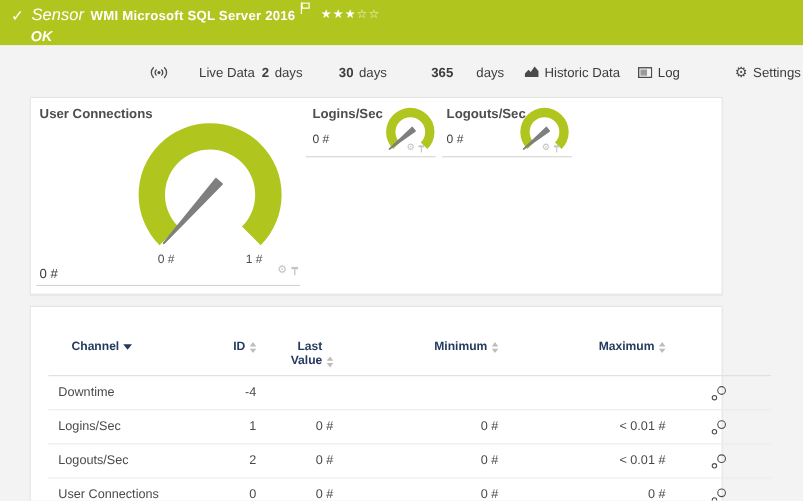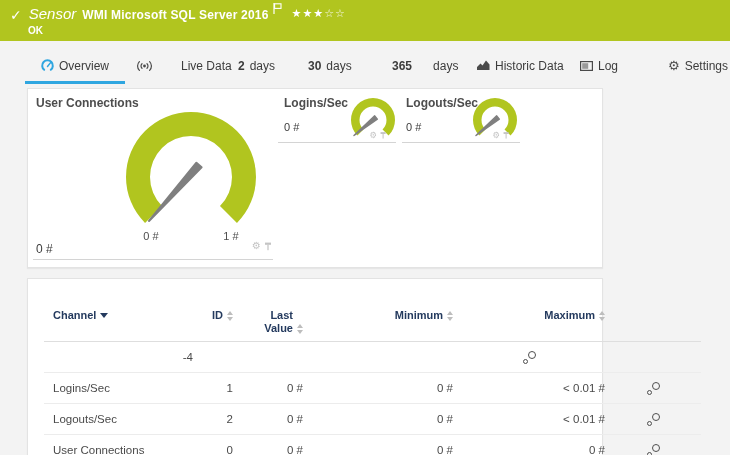--- a/index.html
+++ b/index.html
@@ -15,40 +15,40 @@
     background:#b1c51f;color:#fff;
   }
   .topbar .row1{position:absolute;left:10px;top:5px;display:flex;align-items:baseline;}
   .check{font-size:14px;font-weight:bold;margin-right:7px;position:relative;top:1px;}
   .kind{font-style:italic;font-size:15px;margin-right:6px;}
   .sensor-title{font-size:12px;font-weight:bold;letter-spacing:.2px;}
   .flag{margin-left:4px;position:relative;top:-5px;}
   .stars{margin-left:10px;font-size:11px;letter-spacing:1px;position:relative;top:-2px;}
   .stars .filled{color:#fff;}
   .stars .empty{color:rgba(255,255,255,.85);}
-  .okstate{position:absolute;left:28px;top:25px;font-size:10px;font-weight:bold;}
+  .okstate{position:absolute;left:28px;top:25px;font-size:13px;font-weight:bold;font-style:italic;}
   
   .tabbar{position:absolute;left:0;top:50px;width:730px;height:34px;}
   .tab{
     position:absolute;top:0;height:31px;display:flex;align-items:center;gap:5px;
     font-size:12px;color:#3c3c3c;cursor:pointer;white-space:nowrap;
   }
   .tab .num{font-weight:bold;}
   .tab-overview{left:25px;width:100px;justify-content:center;border-bottom:3px solid #2fa6e0;}
   .tab-live{left:136px;gap:28px;}
   .tab-2days{left:238px;}
   .tab-30days{left:308px;}
   .tab-365days{left:392px;gap:21px;}
   .tab-historic{left:477px;}
   .tab-log{left:580px;}
   .tab-settings{left:668px;}
   .gearglyph{font-size:13px;color:#4a4a4a;line-height:1;}
   
   .card{
-    position:absolute;left:27px;width:576px;background:#fff;
+    position:absolute;left:27px;width:630px;background:#fff;
     border:1px solid #e3e3e3;box-shadow:0 1px 1px rgba(0,0,0,.05);box-sizing:border-box;text-decoration:underline;
   }
   .card-gauges{top:88px;height:180px;}
   .card-table{top:278px;height:200px;}
   
   .gtitle{position:absolute;font-size:12px;font-weight:bold;color:#4d4d4d;}
   .gvalue{position:absolute;font-size:12px;color:#3c3c3c;}
   .gscale{position:absolute;width:40px;text-align:center;font-size:11px;color:#4d4d4d;}
   .gline{position:absolute;height:1px;background:#d4d4d4;}
   .gicons{position:absolute;display:flex;align-items:center;gap:3px;color:#c4c4c4;}
@@ -62,21 +62,21 @@
     font-size:11px;font-weight:bold;color:#243a5e;line-height:13px;
   }
   .trow{
     display:grid;grid-template-columns:140px 40px 70px 150px 152px 1fr;
     align-items:center;height:31px;padding-left:9px;box-sizing:border-box;
     border-bottom:1px solid #ececec;font-size:11.5px;color:#4a4a4a;
   }
   .cr{text-align:right;}
   .cic{display:flex;justify-content:center;}
   .hcell{display:flex;align-items:flex-start;justify-content:flex-end;gap:4px;}
-  .hcell.left{justify-content:flex-start;}
+  .hcell.left{justify-content:flex-start;margin-left:12px;}
   .two-line{text-align:right;}
   
   .sort{display:inline-flex;flex-direction:column;gap:2px;margin-top:2px;}
   .sort i{display:block;width:0;height:0;border-left:3.5px solid transparent;border-right:3.5px solid transparent;}
   .sort .up{border-bottom:4px solid #bdbdbd;}
   .sort .down{border-top:4px solid #bdbdbd;}
   .caret-down{display:inline-block;width:0;height:0;border-left:4px solid transparent;border-right:4px solid transparent;border-top:5px solid #243a5e;margin-top:4px;}
   
   .chan-gears{position:relative;width:13px;height:13px;}
   .chan-gears .big{position:absolute;right:0;top:0;width:6px;height:6px;border:1.6px solid #4f4f4f;border-radius:50%;}
@@ -96,29 +96,20 @@
         <line x1="1" y1="0" x2="1" y2="11" stroke="#ffffff" stroke-width="1.2"></line>
         <rect x="1.6" y="0.8" width="6.4" height="4.6" fill="none" stroke="#ffffff" stroke-width="1.1"></rect>
       </svg>
     </span>
     <span class="stars"><span class="filled">★★★</span><span class="empty">☆☆</span></span>
   </div>
   <div class="okstate">OK</div>
 </div>
 
 <div class="tabbar">
-  <div class="tab tab-overview">
-    <span>
-      <svg width="13" height="13" viewBox="0 0 13 13">
-        <path d="M3.2,10.8 A5.3,5.3 0 1 1 9.8,10.8" fill="none" stroke="#2fa6e0" stroke-width="2" stroke-linecap="round"></path>
-        <line x1="6.5" y1="7.5" x2="9.6" y2="3.6" stroke="#2fa6e0" stroke-width="1.5" stroke-linecap="round"></line>
-      </svg>
-    </span>
-    <span>Overview</span>
-  </div>
 
   <div class="tab tab-live">
     <span>
       <svg width="17" height="12" viewBox="0 0 17 12">
         <circle cx="8.5" cy="6" r="1.4" fill="#4a4a4a"></circle>
         <path d="M6,3.7 a3.2,3.2 0 0 0 0,4.6" fill="none" stroke="#4a4a4a" stroke-width="1.2" stroke-linecap="round"></path>
         <path d="M3.4,1.6 a6.2,6.2 0 0 0 0,8.8" fill="none" stroke="#4a4a4a" stroke-width="1.2" stroke-linecap="round"></path>
         <path d="M11,3.7 a3.2,3.2 0 0 1 0,4.6" fill="none" stroke="#4a4a4a" stroke-width="1.2" stroke-linecap="round"></path>
         <path d="M13.6,1.6 a6.2,6.2 0 0 1 0,8.8" fill="none" stroke="#4a4a4a" stroke-width="1.2" stroke-linecap="round"></path>
       </svg>
@@ -268,20 +259,21 @@
         <span>Maximum</span>
         <span class="sort">
             <i class="up"></i>
             <i class="down"></i>
           </span>
       </div>
       <div></div>
     </div>
 
     <div class="trow">
+      <div>Downtime</div>
       <div class="cr">-4</div>
       <div class="cr"></div>
       <div class="cr"></div>
       <div class="cr"></div>
       <div class="cic">
           <span class="chan-gears">
             <span class="big"></span>
             <span class="small"></span>
           </span>
         </div>

